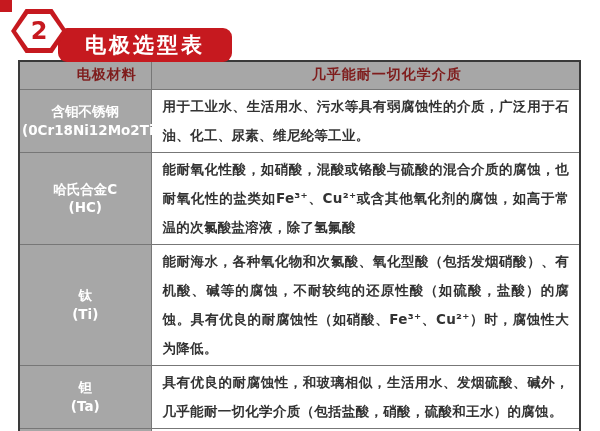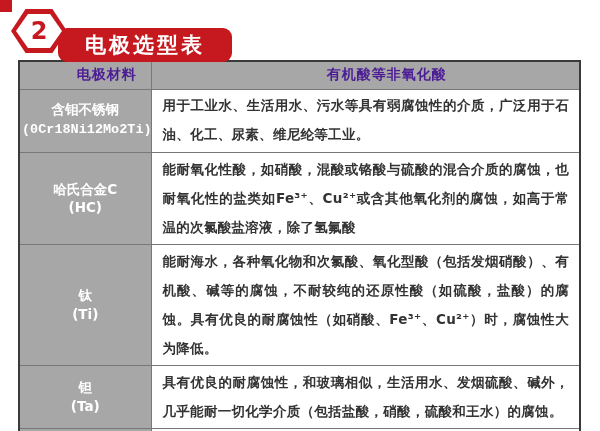--- a/index.html
+++ b/index.html
@@ -76,29 +76,29 @@
     border: 2px solid #3a3a3a;
   }
   table.sel-table th,
   table.sel-table td {
     border: 1px solid #777777;
     box-sizing: border-box;
   }
   col.c-material { width: 132px; }
   col.c-desc     { width: 429px; }
   tr.head-row    { height: 28px; }
-  tr.r0 { height: 50px; font-family: Liberation Mono, monospace; }
+  tr.r0 { height: 50px; }
   tr.r1 { height: 48px; }
   tr.r2 { height: 67px; }
   tr.r3 { height: 73px; }
   tr.r4 { height: 50px; }
   tr.r5 { height: 26px; }
   th.col-head {
     background: #a7a7a7;
-    color: #4c1d95;
+    color: #7f1d1d;
     font-size: 14px;
     font-weight: bold;
     text-align: center;
     letter-spacing: 1px;
     padding-left: 44px;
   }
   td.material-cell {
     background: #a7a7a7;
     color: #ffffff;
     font-size: 13.5px;
@@ -137,21 +137,21 @@
   <div class="title-pill">电极选型表</div>
 
   <table class="sel-table">
     <colgroup>
       <col class="c-material">
       <col class="c-desc">
     </colgroup>
     <thead>
       <tr class="head-row">
         <th class="col-head">电极材料</th>
-        <th class="col-head">有机酸等非氧化酸</th>
+        <th class="col-head">几乎能耐一切化学介质</th>
       </tr>
     </thead>
     <tbody>
       <tr class="r0">
         <td class="material-cell">
           <div>含钼不锈钢</div>
           <div>(0Cr18Ni12Mo2Ti)</div>
         </td>
         <td class="desc-cell">用于工业水、生活用水、污水等具有弱腐蚀性的介质，广泛用于石油、化工、尿素、维尼纶等工业。</td>
       </tr>

